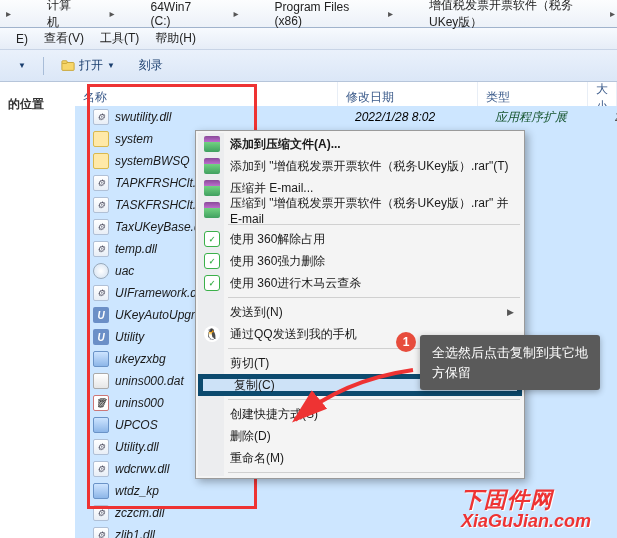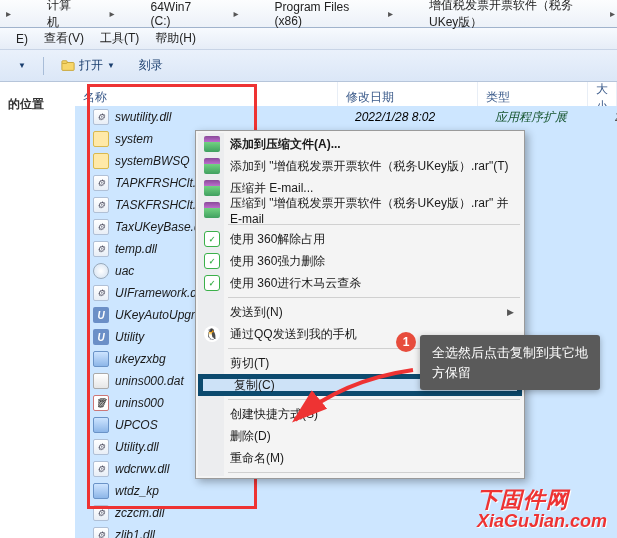--- a/index.html
+++ b/index.html
@@ -59,21 +59,21 @@
 .i-360 { background:#fff; color:#3bb04a; font-weight:bold; border:1px solid #3bb04a; border-radius:3px; font-size:8px; }
 .i-360::after { content:"✓"; }
 .i-qq { background:#fff; border-radius:50%; }
 .i-qq::after { content:"🐧"; font-size:11px; }
 
 .callout { position: absolute; left: 420px; top: 327px; background: #5a5a5a; color: #fff; padding: 8px 12px; border-radius: 3px; font-size: 13px; line-height: 1.5; z-index: 20; box-shadow: 0 2px 6px rgba(0,0,0,.3); width: 180px; margin-top: 8px; }
 .callout-badge { position: absolute; left: 396px; top: 332px; width: 20px; height: 20px; background: #e74c3c; color: #fff; border-radius: 50%; display: flex; align-items: center; justify-content: center; font-size: 12px; font-weight: bold; z-index: 21; }
 .arrow { position: absolute; left: 283px; top: 365px; z-index: 19; pointer-events:none; }
 .arrow svg { overflow: visible; }
 
-.watermark { position: absolute; right: 10px; bottom: 6px; z-index: 30; pointer-events:none; }
+.watermark { position: absolute; right: 26px; bottom: 6px; z-index: 30; pointer-events:none; }
 .wm-cn { color:#e33; font-weight:bold; font-size:22px; font-style:italic; text-shadow:1px 1px 0 #fff; letter-spacing:1px; }
 .wm-en { color:#e33; font-weight:bold; font-size:18px; font-style:italic; text-shadow:1px 1px 0 #fff; margin-top:-4px; }
 
 .icon-svg { width:14px; height:14px; }
 .chev::after { content:"▸"; }
 </style>
 </head>
 <body>
 
 <div class="breadcrumb">

